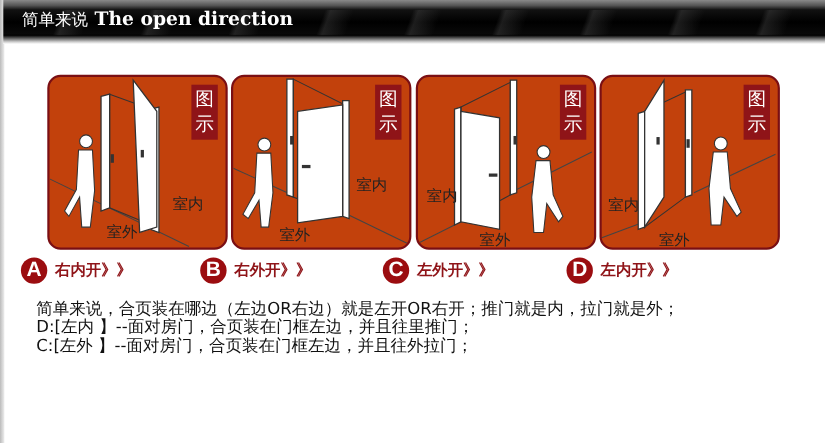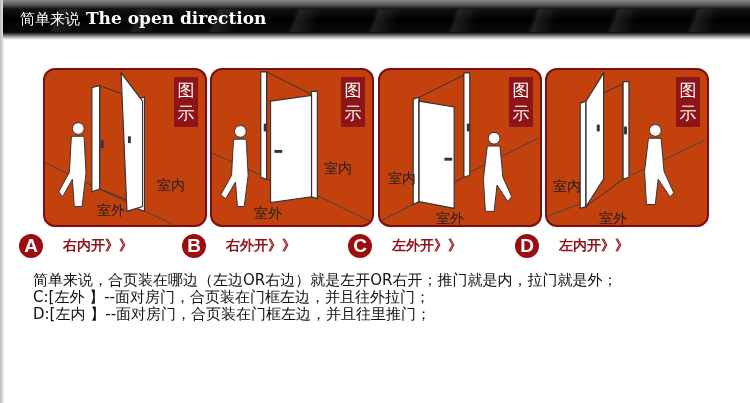--- a/index.html
+++ b/index.html
@@ -11,21 +11,21 @@
   .header-pattern { position: absolute; left: 0; top: 9px; width: 100%; height: 23px;
     background: repeating-linear-gradient(110deg, rgba(255,255,255,0.0) 0px, rgba(255,255,255,0.0) 50px, rgba(80,80,80,0.35) 55px, rgba(255,255,255,0) 75px); }
   .header-title { position: absolute; left: 17px; top: 8px; color: #fff; font-family: "DejaVu Serif", serif; font-weight: bold; font-size: 17px; white-space: nowrap; }
   .header-title .cn { font-family: "DejaVu Sans", sans-serif; font-weight: normal; font-size: 15px; }
   .panel { position: absolute; top: 68px; width: 164px; height: 159px; border: 2px solid #7a0f14; border-radius: 12px; background: #c2410c; overflow: hidden; }
   .badge { position: absolute; top: 7px; right: 7px; width: 24px; height: 50px; background: #8f1418; color: #fff; font-size: 17px; line-height: 23px; text-align: center; padding-top: 2px; }
   .scene { position: absolute; left: 0; top: 0; width: 100%; height: 100%; }
   .room-label { position: absolute; font-size: 14px; font-weight: normal; color: #222; font-family: "DejaVu Serif", serif; }
   .caption { position: absolute; top: 233px; height: 26px; display: flex; align-items: center; }
   .caption .circle { width: 24px; height: 24px; border-radius: 50%; background: #9b0d10; color: #fff; font-weight: bold; font-size: 19px; line-height: 24px; text-align: center; font-family: "Liberation Sans", sans-serif; }
-  .caption .text { margin-left: 20px; color: #8f1418; font-size: 14px; font-weight: bold; white-space: nowrap; }
+  .caption .text { margin-left: 7px; color: #8f1418; font-size: 14px; font-weight: bold; white-space: nowrap; }
   .desc { position: absolute; left: 33px; top: 272px; font-size: 15px; color: #111; line-height: 17px; white-space: nowrap; }
 </style>
 </head>
 <body>
 
 <div class="left-edge"></div>
 
 <div class="header">
   <div class="header-pattern"></div>
   <div class="header-title">
@@ -117,15 +117,15 @@
   <div class="circle">C</div>
   <div class="text">左外开》》</div>
 </div>
 <div class="caption" style="left:515px;">
   <div class="circle">D</div>
   <div class="text">左内开》》</div>
 </div>
 
 <div class="desc">
   <div>简单来说，合页装在哪边（左边OR右边）就是左开OR右开；推门就是内，拉门就是外；</div>
+  <div>D:[左内 】--面对房门，合页装在门框左边，并且往里推门；</div>
   <div>C:[左外 】--面对房门，合页装在门框左边，并且往外拉门；</div>
-  <div>D:[左内 】--面对房门，合页装在门框左边，并且往里推门；</div>
 </div>
 
 </body></html>

